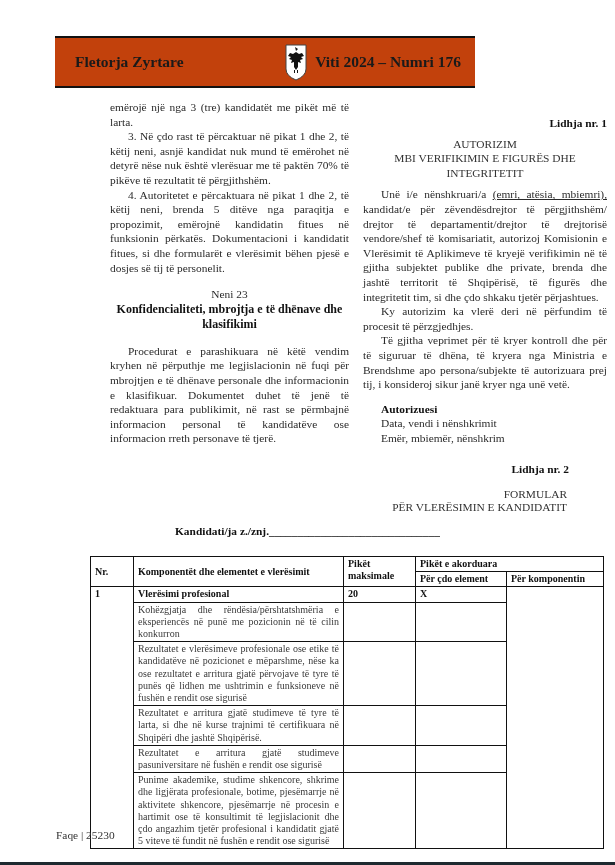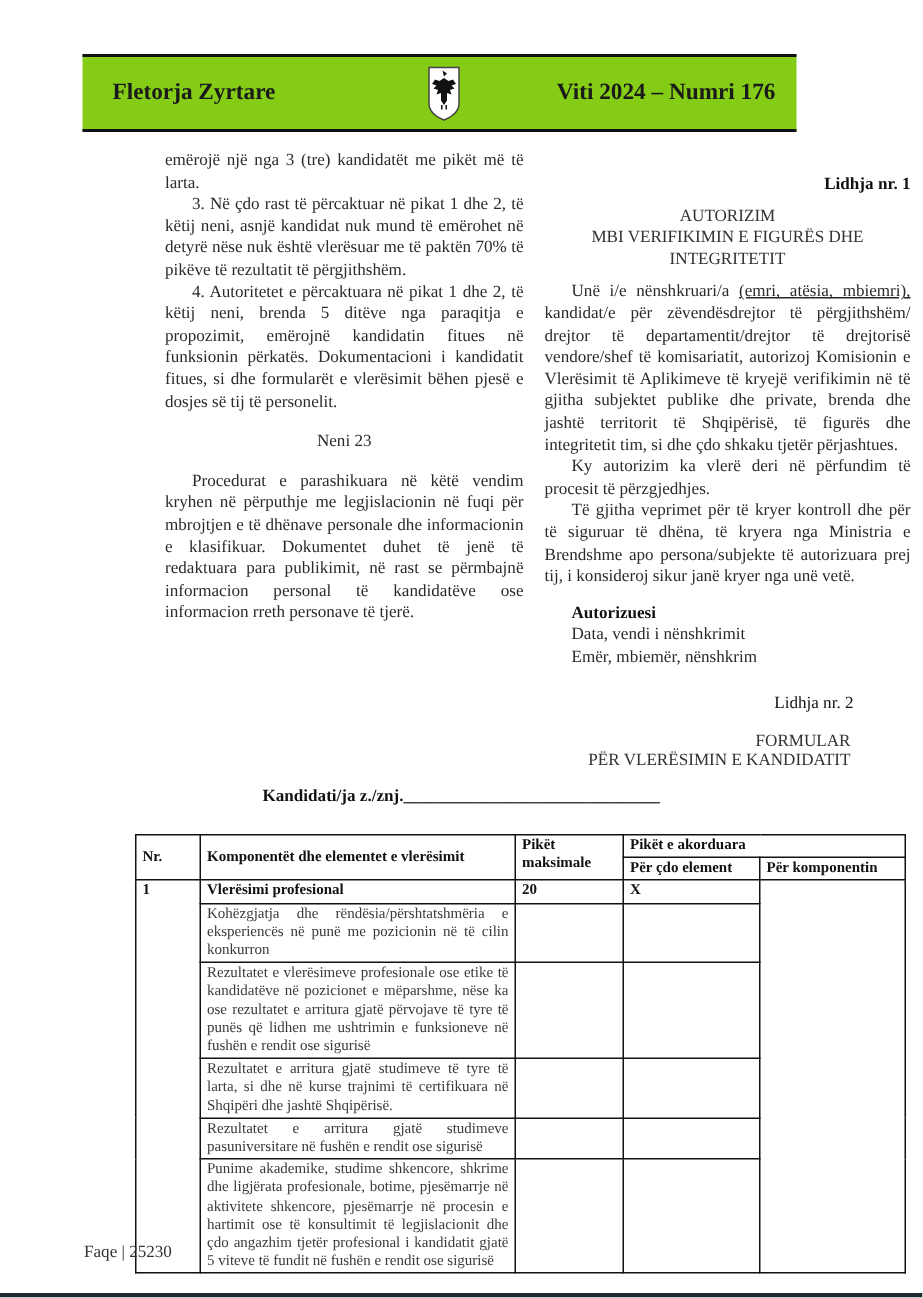--- a/index.html
+++ b/index.html
@@ -1,38 +1,38 @@
 <!DOCTYPE html>
 <html><head>
 <meta charset="utf-8">
 <style>
   * { box-sizing: border-box; margin: 0; padding: 0; }
   html, body { width: 615px; height: 865px; background: #ffffff; overflow: hidden; }
   body { position: relative; font-family: "Liberation Serif", "DejaVu Serif", serif; color: #2a2a2a; }
 
   .header {
-    position: absolute; left: 55px; top: 36px; width: 476px; height: 52px;
-    background: #84cc16; border-top: 2px solid #111; border-bottom: 2px solid #111;
+    position: absolute; left: 55px; top: 36px; width: 420px; height: 52px;
+    background: #c2410c; border-top: 2px solid #111; border-bottom: 2px solid #111;
   }
   .header .title { position: absolute; left: 20px; top: 15px; font-size: 15.5px; font-weight: bold; color: #1a1a1a; }
   .header .issue { position: absolute; right: 14px; top: 15px; font-size: 15.5px; font-weight: bold; color: #1a1a1a; }
   .header .emblem { position: absolute; left: 230px; top: 5px; width: 22px; height: 38px; }
 
   .col { position: absolute; font-size: 11.4px; line-height: 14.6px; text-align: justify; margin-left: 38px; }
   .col-left { left: 72px; top: 100px; width: 239px; }
   .col-right { left: 325px; top: 116px; width: 244px; }
   .col p { text-indent: 18px; }
   .col p.noindent { text-indent: 0; }
   .center { text-align: center; text-indent: 0 !important; }
   .bold { font-weight: bold; color: #111; }
   .right { text-align: right !important; text-indent: 0 !important; }
   .u { text-decoration: underline; }
   .gap { height: 8px; }
 
-  .annex2 { position: absolute; right: 46px; top: 463px; font-size: 11.4px; font-weight: normal; color: #111; }
+  .annex2 { position: absolute; right: 46px; top: 463px; font-size: 11.4px; font-weight: bold; color: #111; }
   .formular { position: absolute; left: 55px; width: 512px; top: 488px; text-align: right; font-size: 11.4px; line-height: 13px; color: #333; }
   .candidate { position: absolute; left: 175px; top: 525px; font-size: 11.4px; font-weight: bold; color: #111; }
 
   table.eval {
     position: absolute; left: 55px; top: 556px; width: 513px;
     border-collapse: collapse; font-size: 10px; line-height: 12.2px;
     table-layout: fixed;
     margin-left: 35px;
   }
   table.eval td, table.eval th { border: 1.2px solid #111; vertical-align: top; padding: 1px 4px; }
@@ -57,20 +57,21 @@
   </svg>
   <span class="issue">Viti 2024 – Numri 176</span>
 </div>
 
 <div class="col col-left">
   <p class="noindent">emërojë një nga 3 (tre) kandidatët me pikët më të larta.</p>
   <p>3. Në çdo rast të përcaktuar në pikat 1 dhe 2, të këtij neni, asnjë kandidat nuk mund të emërohet në detyrë nëse nuk është vlerësuar me të paktën 70% të pikëve të rezultatit të përgjithshëm.</p>
   <p>4. Autoritetet e përcaktuara në pikat 1 dhe 2, të këtij neni, brenda 5 ditëve nga paraqitja e propozimit, emërojnë kandidatin fitues në funksionin përkatës. Dokumentacioni i kandidatit fitues, si dhe formularët e vlerësimit bëhen pjesë e dosjes së tij të personelit.</p>
   <div class="gap" style="height:12px"></div>
   <p class="center">Neni 23</p>
+  <p class="center bold" style="font-size:12px;line-height:15px">Konfidencialiteti, mbrojtja e të dhënave dhe klasifikimi</p>
   <div class="gap" style="height:12px"></div>
   <p>Procedurat e parashikuara në këtë vendim kryhen në përputhje me legjislacionin në fuqi për mbrojtjen e të dhënave personale dhe informacionin e klasifikuar. Dokumentet duhet të jenë të redaktuara para publikimit, në rast se përmbajnë informacion personal të kandidatëve ose informacion rreth personave të tjerë.</p>
 </div>
 
 <div class="col col-right">
   <p class="right bold">Lidhja nr. 1</p>
   <div class="gap" style="height:6px"></div>
   <p class="center" style="color:#333">AUTORIZIM</p>
   <p class="center" style="color:#333;padding:0 10px">MBI VERIFIKIMIN E FIGURËS DHE INTEGRITETIT</p>
   <div class="gap" style="height:7px"></div>

